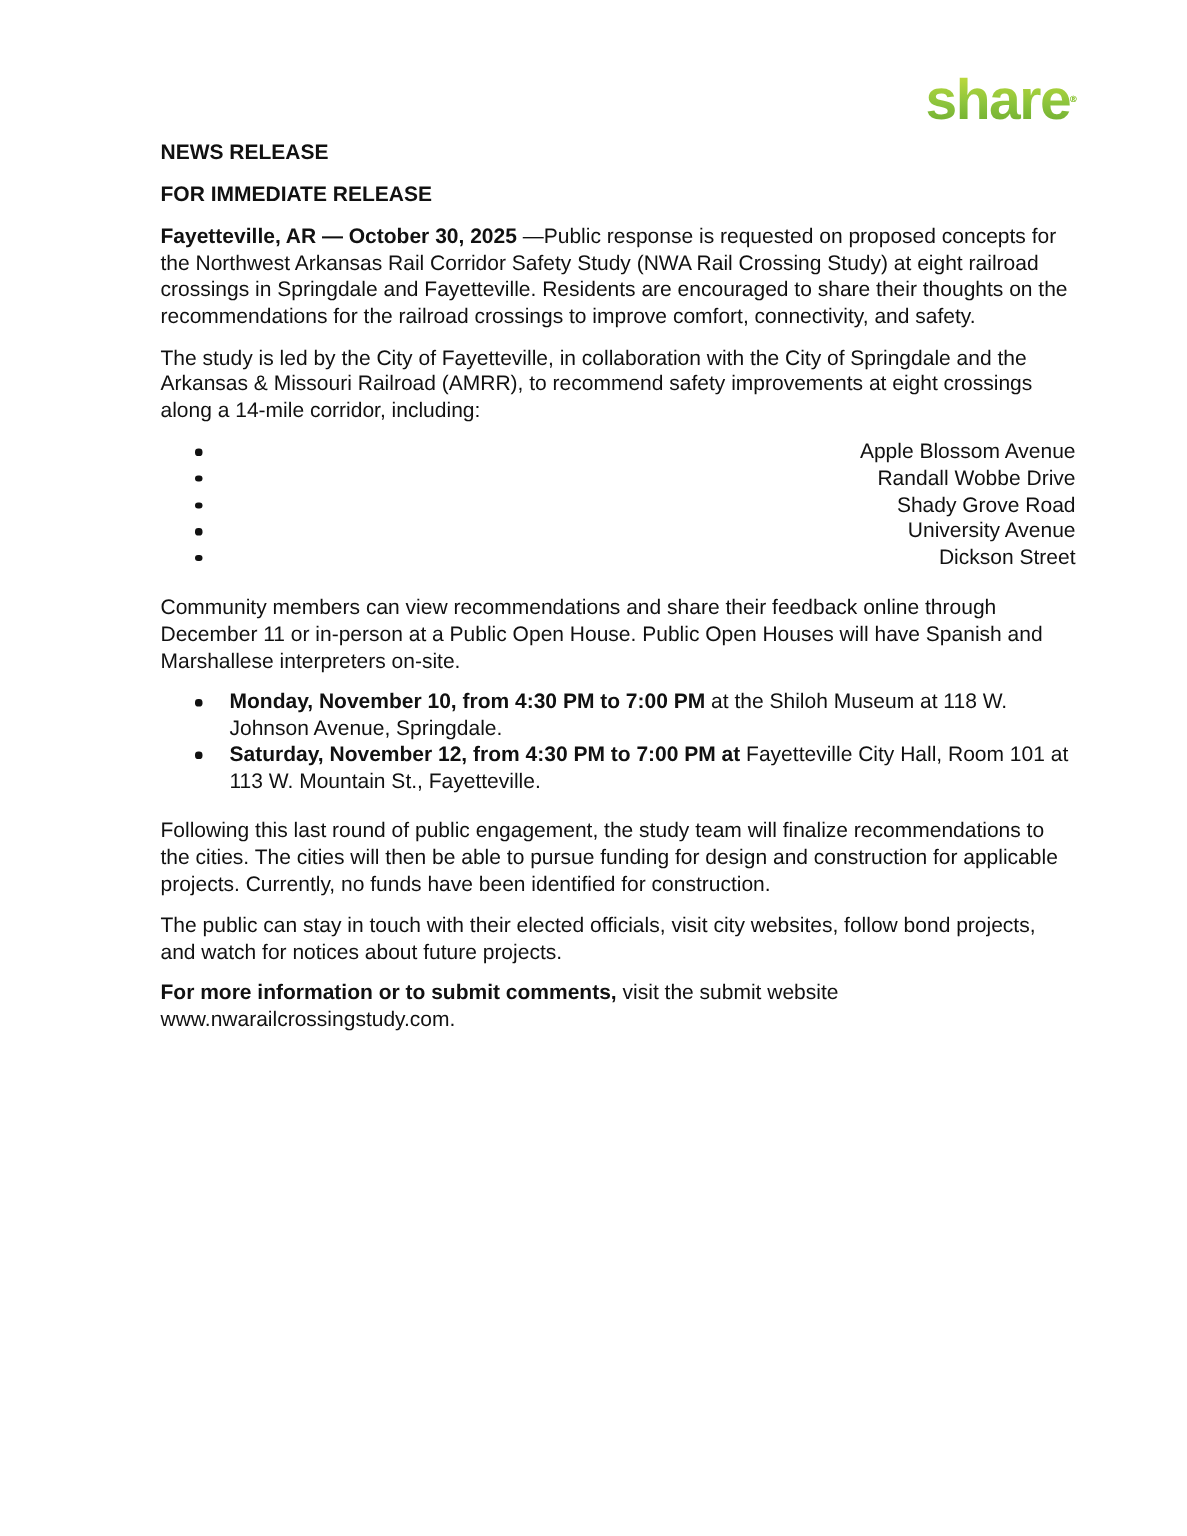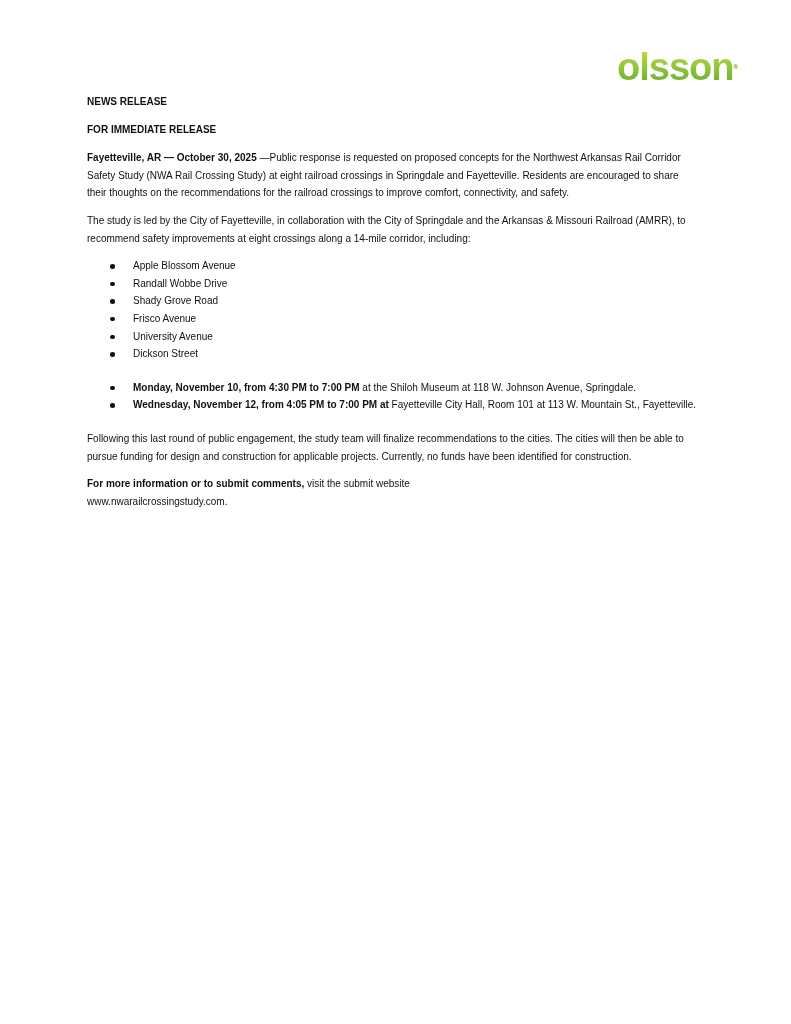--- a/index.html
+++ b/index.html
@@ -31,40 +31,41 @@
     }
     .logo .reg {
       font-size: 6px;
       vertical-align: top;
       color: #8cc43c;
       -webkit-text-fill-color: #8cc43c;
       letter-spacing: 0;
     }
     .content {
       position: absolute;
-      left: 87px;
+      left: 107px;
       top: 93px;
       width: 610px;
-      font-size: 10px;
+      font-size: 14px;
       line-height: 17.6px;
     }
     .p {
       margin: 0 0 10px 0;
     }
     .b {
       font-weight: bold;
     }
     .header-line {
       font-weight: bold;
       margin: 0 0 10.5px 0;
     }
     ul.crossings {
       list-style: none;
       margin: 0 0 16px 0;
       padding: 0;
+      text-align: right;
     }
     ul.crossings li, ul.events li {
       position: relative;
       padding-left: 46px;
     }
     ul.crossings li::before, ul.events li::before {
       content: "";
       position: absolute;
       left: 23px;
       top: 7px;
@@ -75,48 +76,49 @@
     }
     ul.events {
       list-style: none;
       margin: 0 0 16px 0;
       padding: 0;
     }
   </style>
 </head>
 <body>
 
-<div class="logo"><span>olsson</span><span class="reg">®</span></div>
+<div class="logo"><span>share</span><span class="reg">®</span></div>
 
 <div class="content">
   <div class="header-line">NEWS RELEASE</div>
   <div class="header-line">FOR IMMEDIATE RELEASE</div>
 
 
   <div class="p">
     <span class="b">Fayetteville, AR — October 30, 2025</span><span> —Public response is requested on proposed concepts for the Northwest Arkansas Rail Corridor Safety Study (NWA Rail Crossing Study) at eight railroad crossings in Springdale and Fayetteville. Residents are encouraged to share their thoughts on the recommendations for the railroad crossings to improve comfort, connectivity, and safety.</span>
   </div>
 
   <div class="p">The study is led by the City of Fayetteville, in collaboration with the City of Springdale and the Arkansas &amp; Missouri Railroad (AMRR), to recommend safety improvements at eight crossings along a 14-mile corridor, including:</div>
 
   <ul class="crossings">
     <li>Apple Blossom Avenue</li>
     <li>Randall Wobbe Drive</li>
     <li>Shady Grove Road</li>
-    <li>Frisco Avenue</li>
     <li>University Avenue</li>
     <li>Dickson Street</li>
   </ul>
 
+  <div class="p">Community members can view recommendations and share their feedback online through December 11 or in-person at a Public Open House. Public Open Houses will have Spanish and Marshallese interpreters on-site.</div>
 
   <ul class="events">
     <li><span class="b">Monday, November 10, from 4:30 PM to 7:00 PM</span><span> at the Shiloh Museum at 118 W. Johnson Avenue, Springdale.</span></li>
-    <li><span class="b">Wednesday, November 12, from 4:05 PM to 7:00 PM at</span><span> Fayetteville City Hall, Room 101 at 113 W. Mountain St., Fayetteville.</span></li>
+    <li><span class="b">Saturday, November 12, from 4:30 PM to 7:00 PM at</span><span> Fayetteville City Hall, Room 101 at 113 W. Mountain St., Fayetteville.</span></li>
   </ul>
 
   <div class="p">Following this last round of public engagement, the study team will finalize recommendations to the cities. The cities will then be able to pursue funding for design and construction for applicable projects. Currently, no funds have been identified for construction.</div>
 
+  <div class="p">The public can stay in touch with their elected officials, visit city websites, follow bond projects, and watch for notices about future projects.</div>
 
   <div class="p">
     <span class="b">For more information or to submit comments,</span><span> visit the submit website</span><br>
     <span>www.nwarailcrossingstudy.com.</span>
   </div>
 </div>
 
 </body></html>

